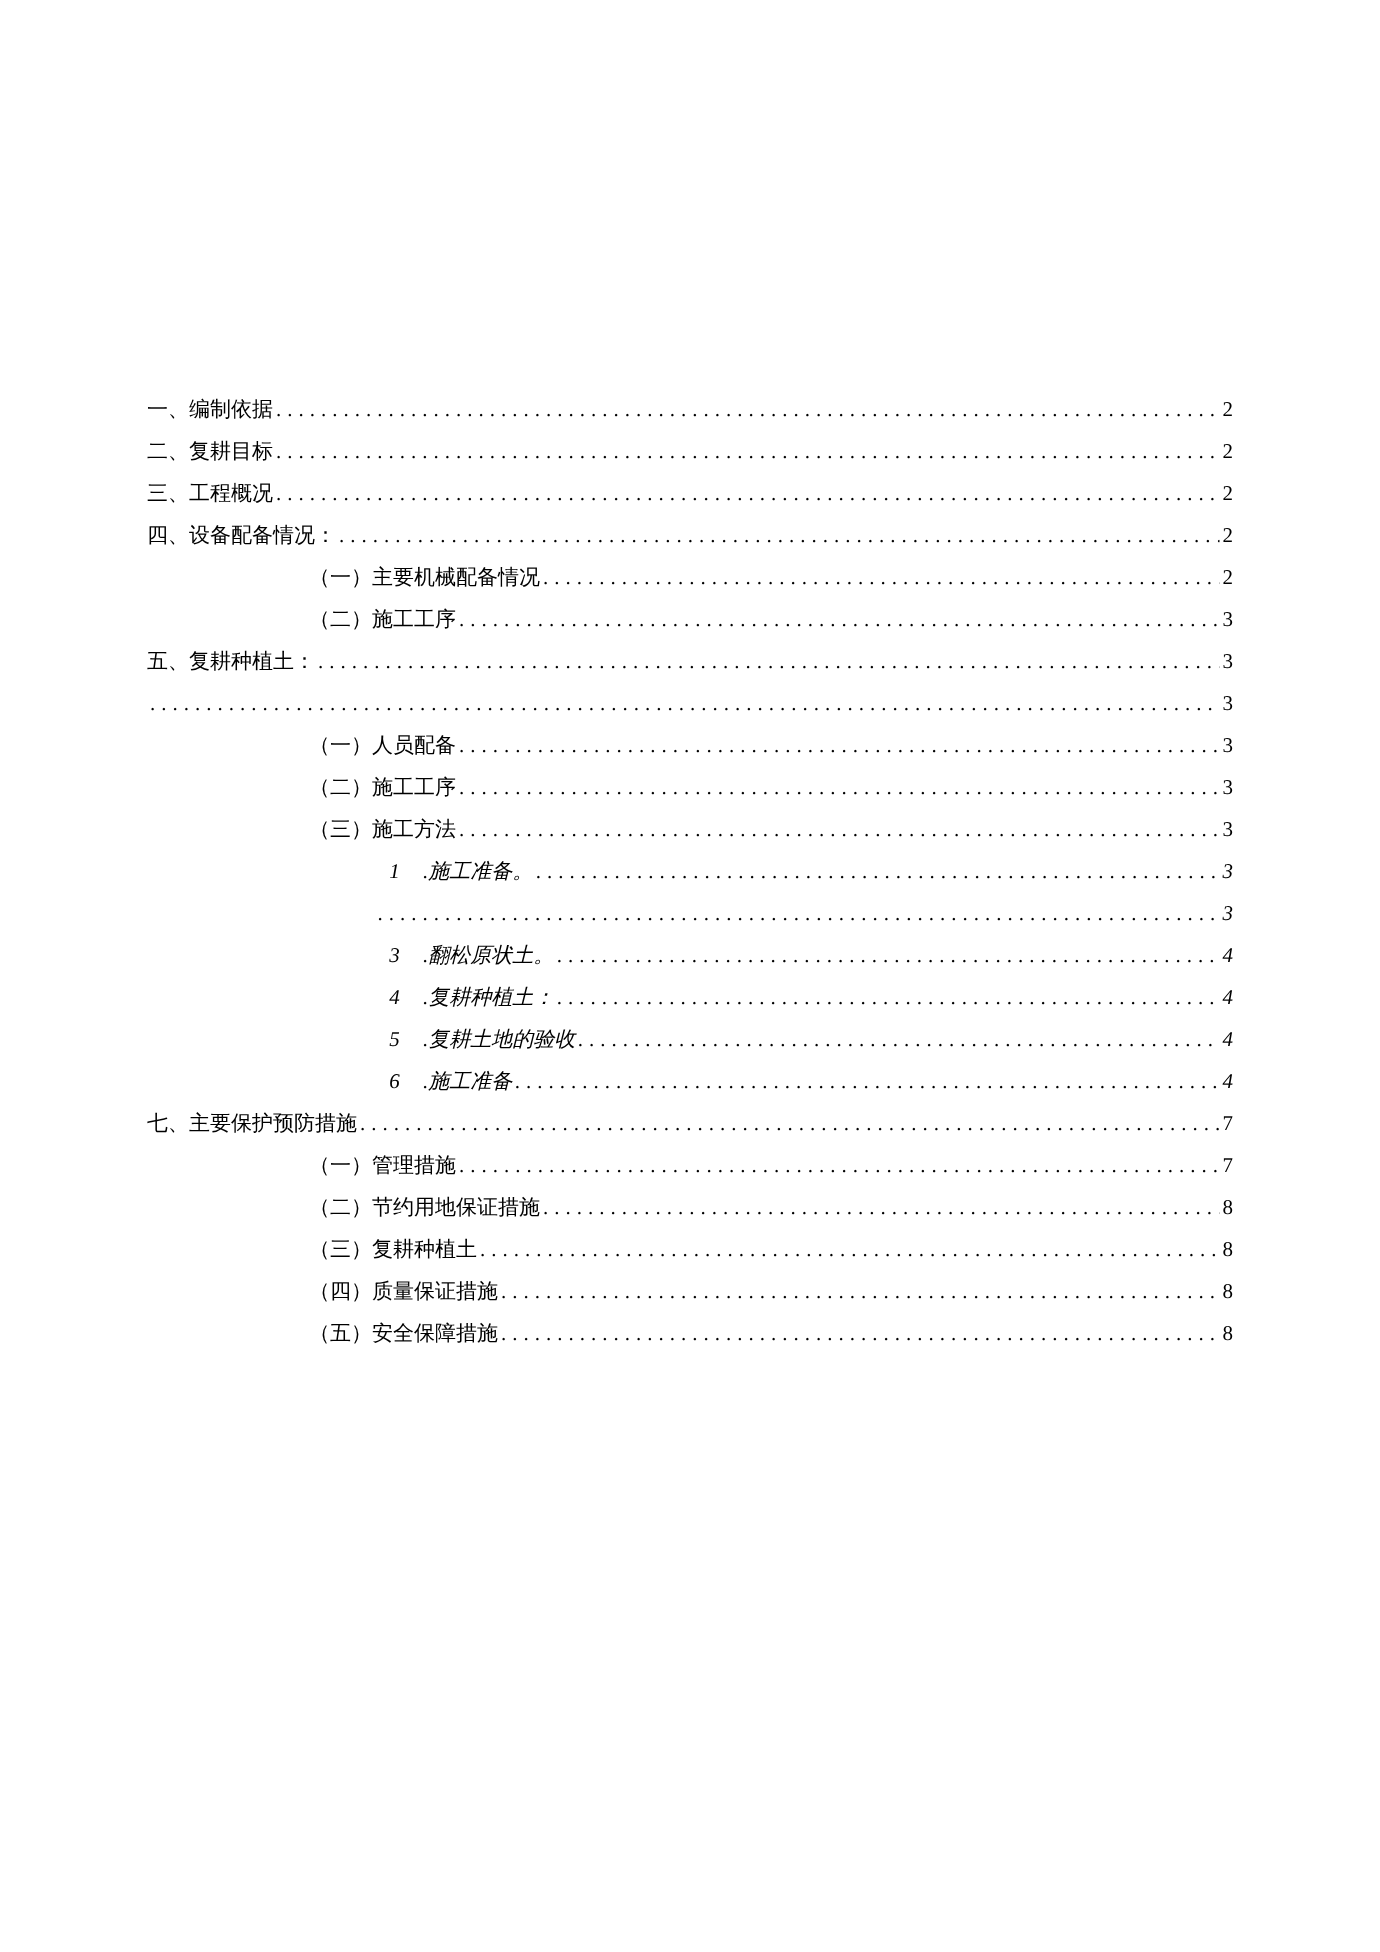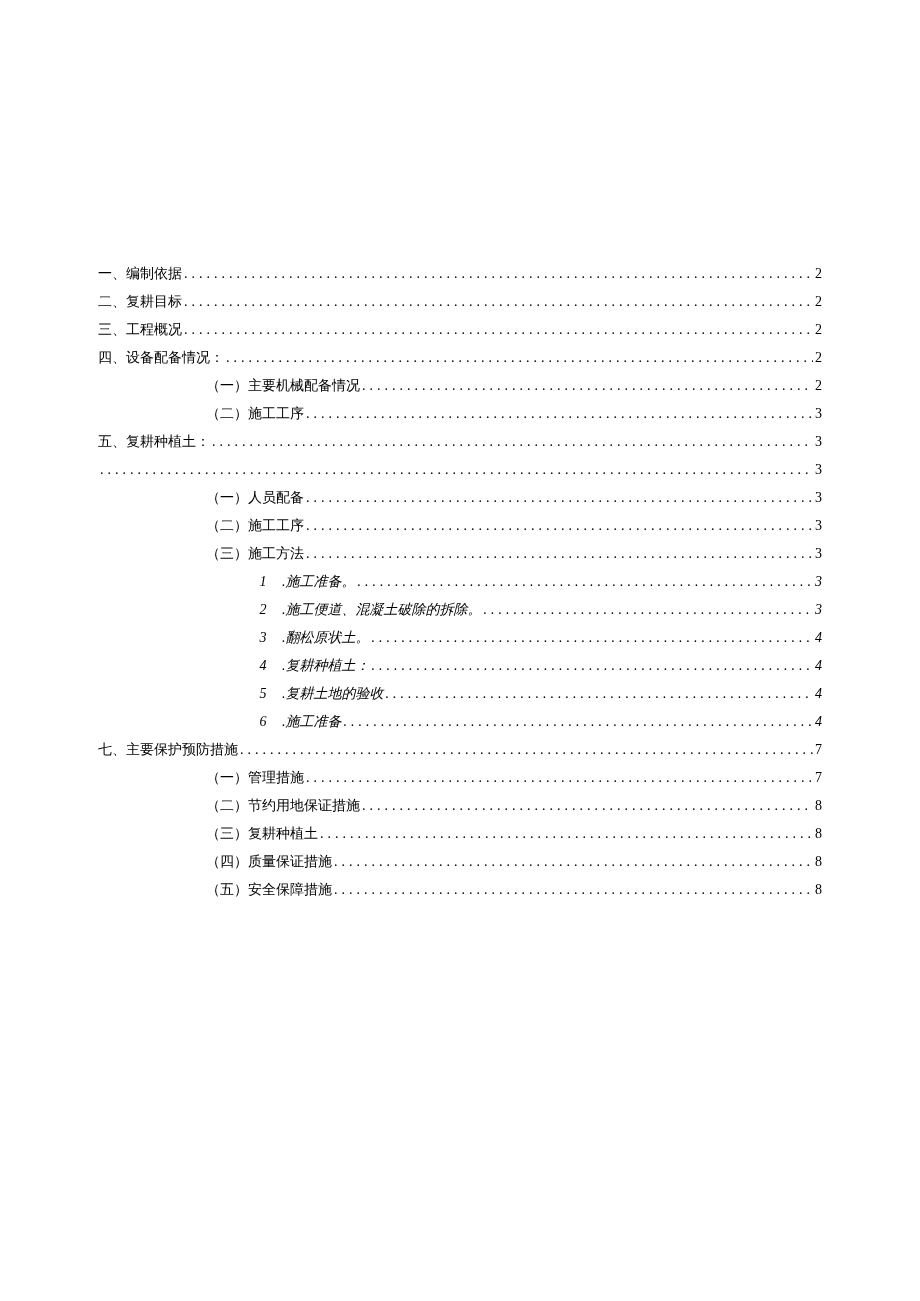--- a/index.html
+++ b/index.html
@@ -102,21 +102,20 @@
         <span class="label">（三）施工方法</span>
         <span class="dots"></span>
         <span class="pg">3</span>
       </div>
       <div class="toc-line l2">
         <span class="label"><span class="num-col">1</span><span class="gap"></span><span>.施工准备。</span></span>
         <span class="dots"></span>
         <span class="pg">3</span>
       </div>
       <div class="toc-line l2">
-        <span class="label"><span class="num-col">2</span><span class="gap"></span><span>.施工便道、混凝土破除的拆除。</span></span>
         <span class="dots"></span>
         <span class="pg">3</span>
       </div>
       <div class="toc-line l2">
         <span class="label"><span class="num-col">3</span><span class="gap"></span><span>.翻松原状土。</span></span>
         <span class="dots"></span>
         <span class="pg">4</span>
       </div>
       <div class="toc-line l2">
         <span class="label"><span class="num-col">4</span><span class="gap"></span><span>.复耕种植土：</span></span>

